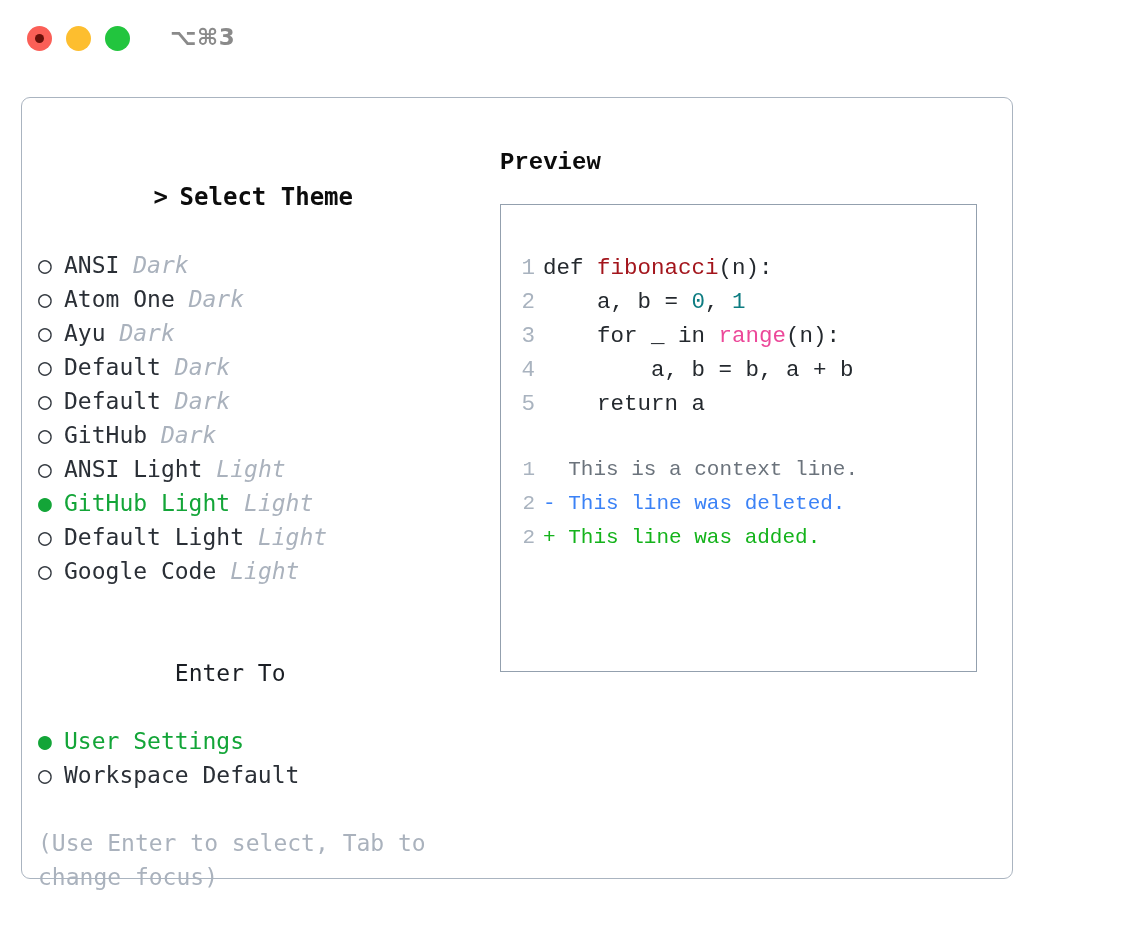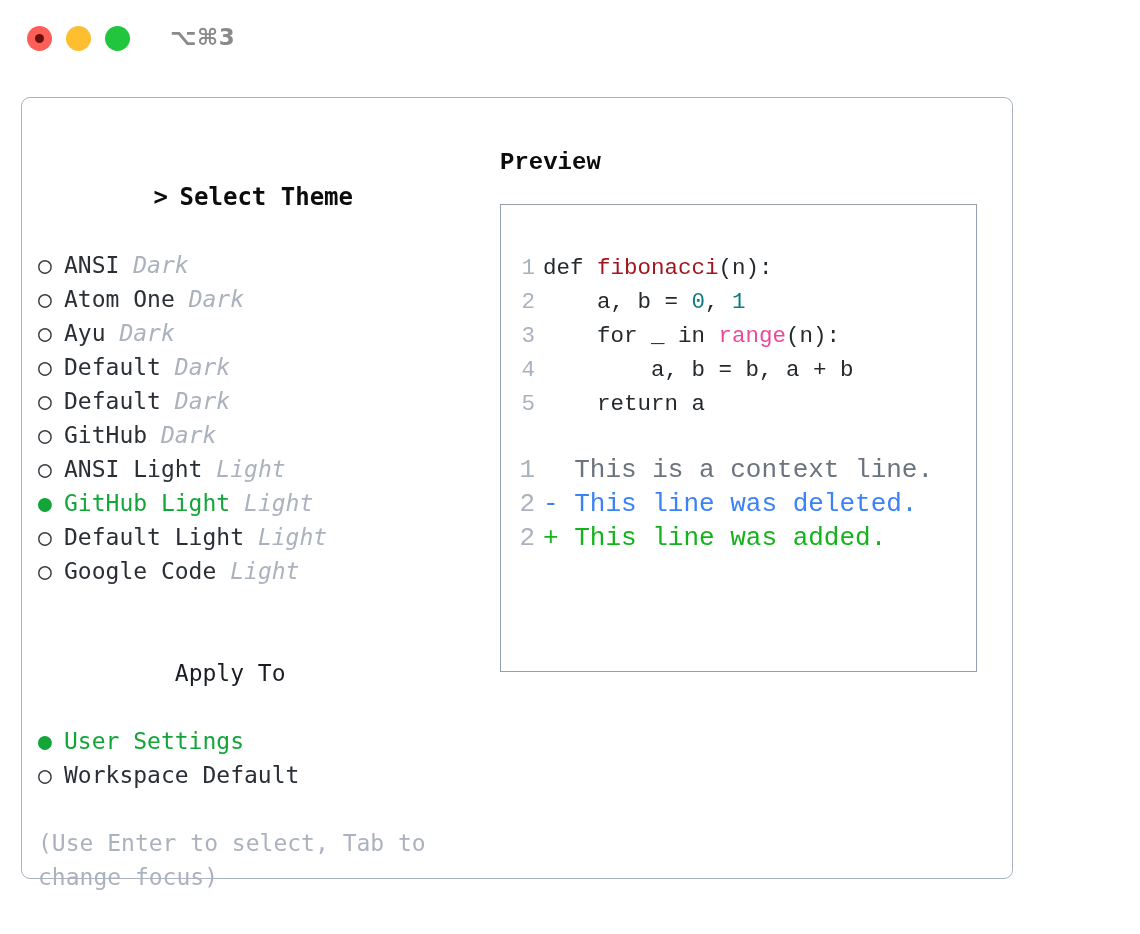--- a/index.html
+++ b/index.html
@@ -184,21 +184,21 @@
   }
   .tok-plain  { color: #24292e; }
   .tok-fn     { color: #a3151c; }
   .tok-num    { color: #0d7c81; }
   .tok-call   { color: #ec4899; }
 
   .diff {
     position: absolute;
     left: 12px;
     top: 248px;
-    font-size: 26px;
+    font-size: 21px;
     line-height: 34px;
     white-space: pre;
   }
   .diff-ctx { color: #6b737c; }
   .diff-del { color: #3b82f6; }
   .diff-add { color: #14b31b; }
 </style>
 </head>
 <body>
 
@@ -228,21 +228,21 @@
           <div class="theme-row"><span class="marker">○</span><span>GitHub</span><span> </span><span class="variant">Dark</span></div>
           <div class="theme-row"><span class="marker">○</span><span>ANSI Light</span><span> </span><span class="variant">Light</span></div>
           <div class="theme-row selected"><span class="marker">●</span><span>GitHub Light</span><span> </span><span class="variant">Light</span></div>
           <div class="theme-row"><span class="marker">○</span><span>Default Light</span><span> </span><span class="variant">Light</span></div>
           <div class="theme-row"><span class="marker">○</span><span>Google Code</span><span> </span><span class="variant">Light</span></div>
         </div>
 
       <div class="section-gap"></div>
 
       <div class="apply-header">
-        <span class="marker"></span><span>Apply To</span>
+        <span class="marker"></span><span>Enter To</span>
       </div>
       <div id="apply-list">
           <div class="apply-row selected"><span class="marker">●</span><span>User Settings</span></div>
           <div class="apply-row"><span class="marker">○</span><span>Workspace Default</span></div>
         </div>
 
       <div class="hint">(Use Enter to select, Tab to change focus)</div>
     </div>
 
     <div class="right-col">

